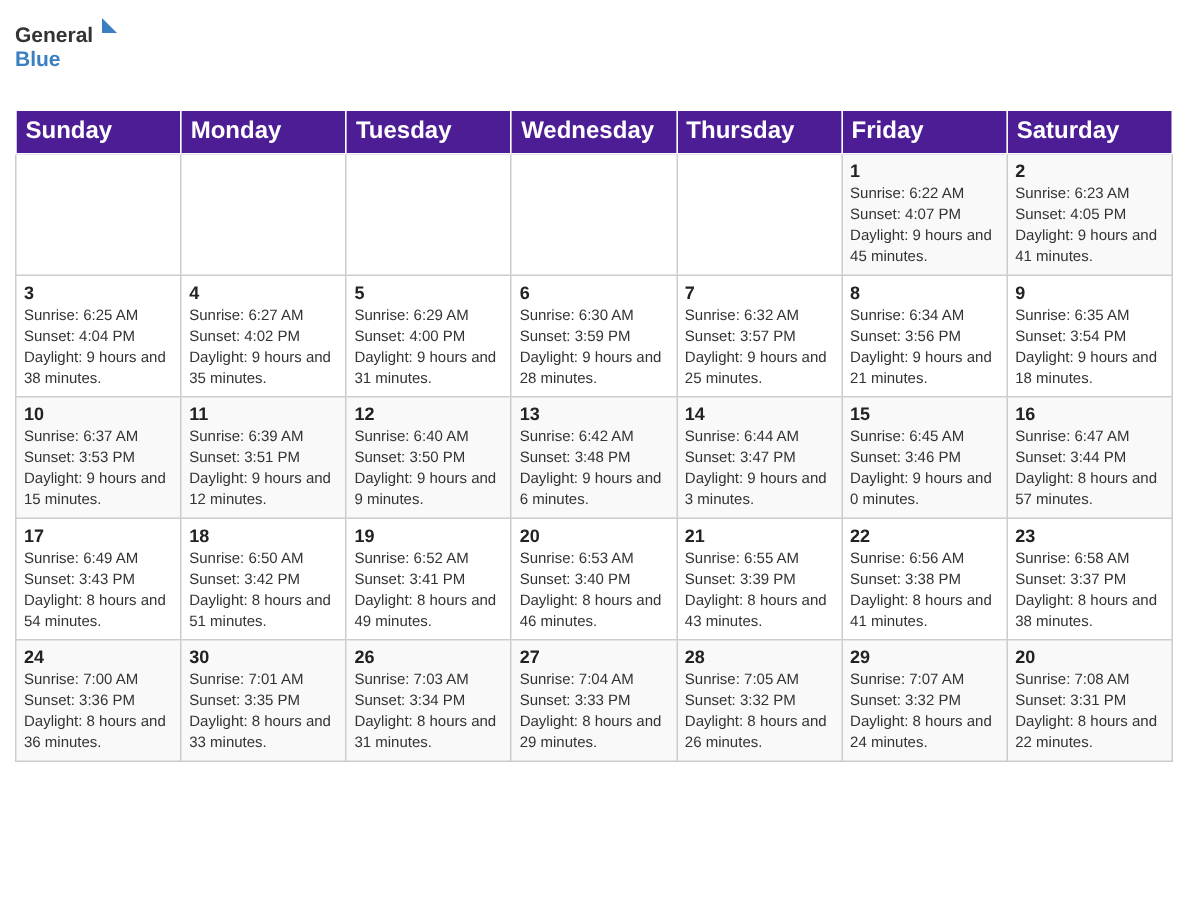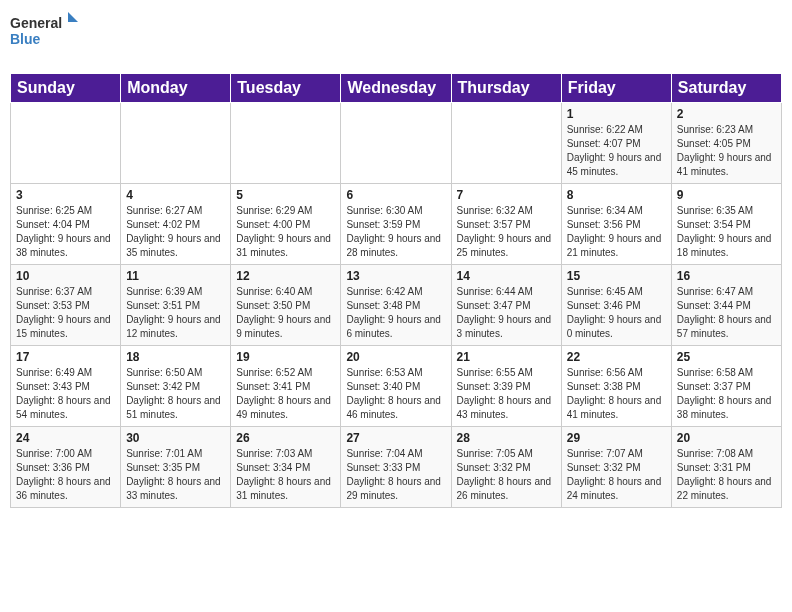--- a/index.html
+++ b/index.html
@@ -199,21 +199,21 @@
         </td>
         <td>
           <span class="day-num">21</span>
           <div class="day-info">Sunrise: 6:55 AM<br>Sunset: 3:39 PM<br>Daylight: 8 hours and 43 minutes.</div>
         </td>
         <td>
           <span class="day-num">22</span>
           <div class="day-info">Sunrise: 6:56 AM<br>Sunset: 3:38 PM<br>Daylight: 8 hours and 41 minutes.</div>
         </td>
         <td>
-          <span class="day-num">25</span>
+          <span class="day-num">23</span>
           <div class="day-info">Sunrise: 6:58 AM<br>Sunset: 3:37 PM<br>Daylight: 8 hours and 38 minutes.</div>
         </td>
       </tr>
       <tr>
         <td>
           <span class="day-num">24</span>
           <div class="day-info">Sunrise: 7:00 AM<br>Sunset: 3:36 PM<br>Daylight: 8 hours and 36 minutes.</div>
         </td>
         <td>
           <span class="day-num">30</span>

